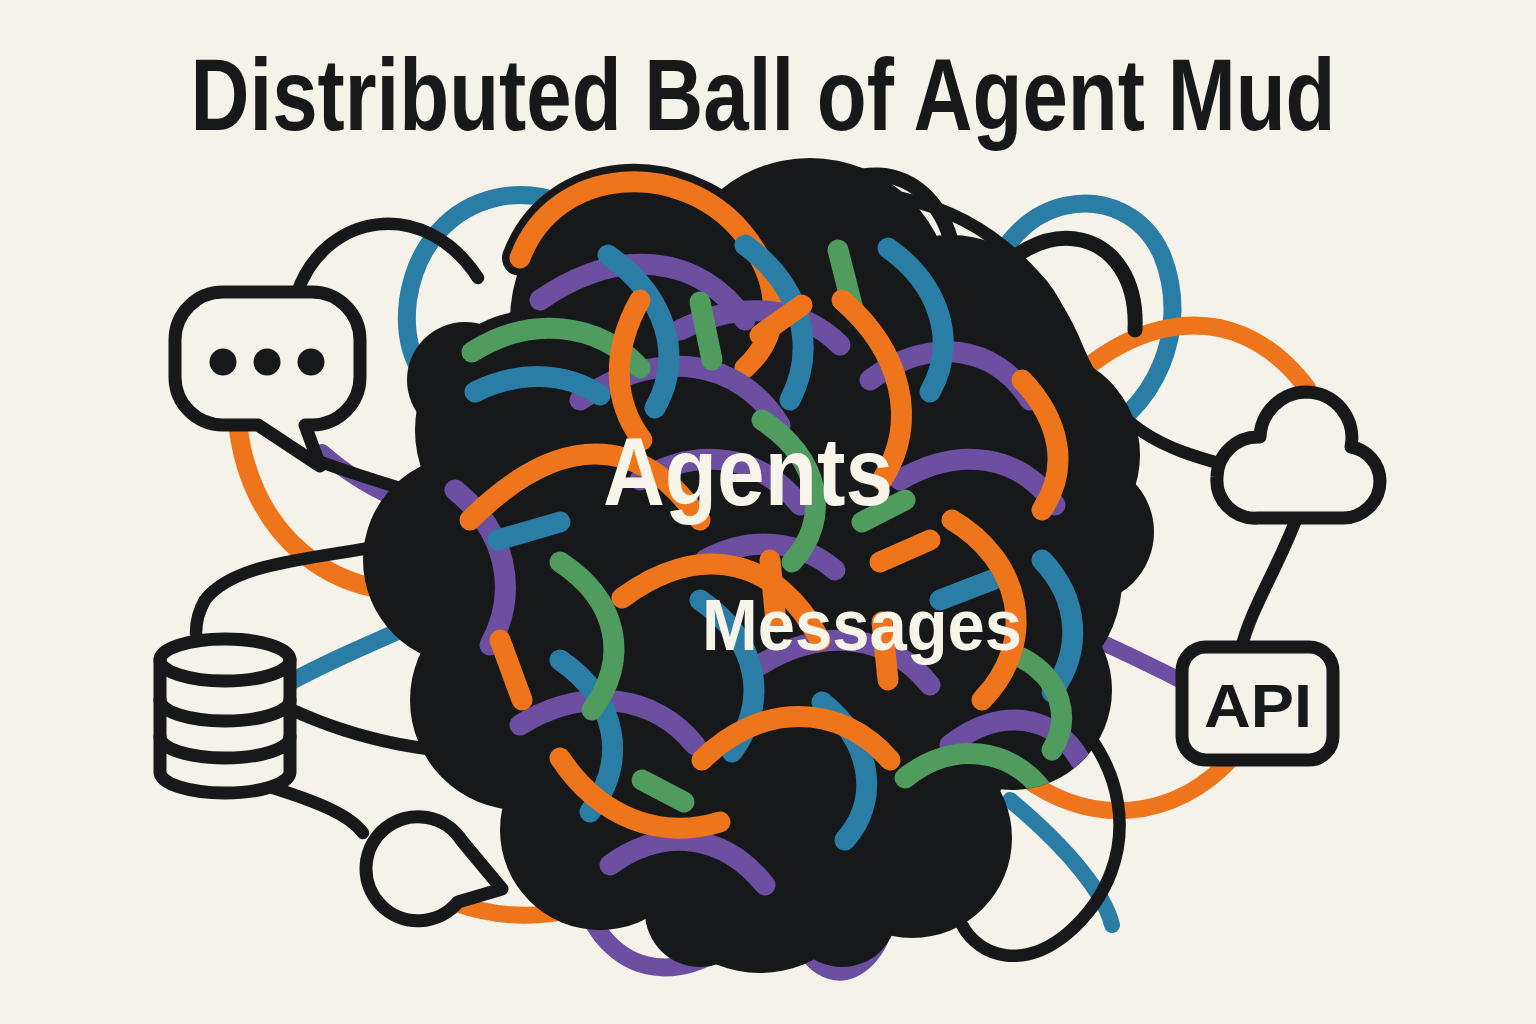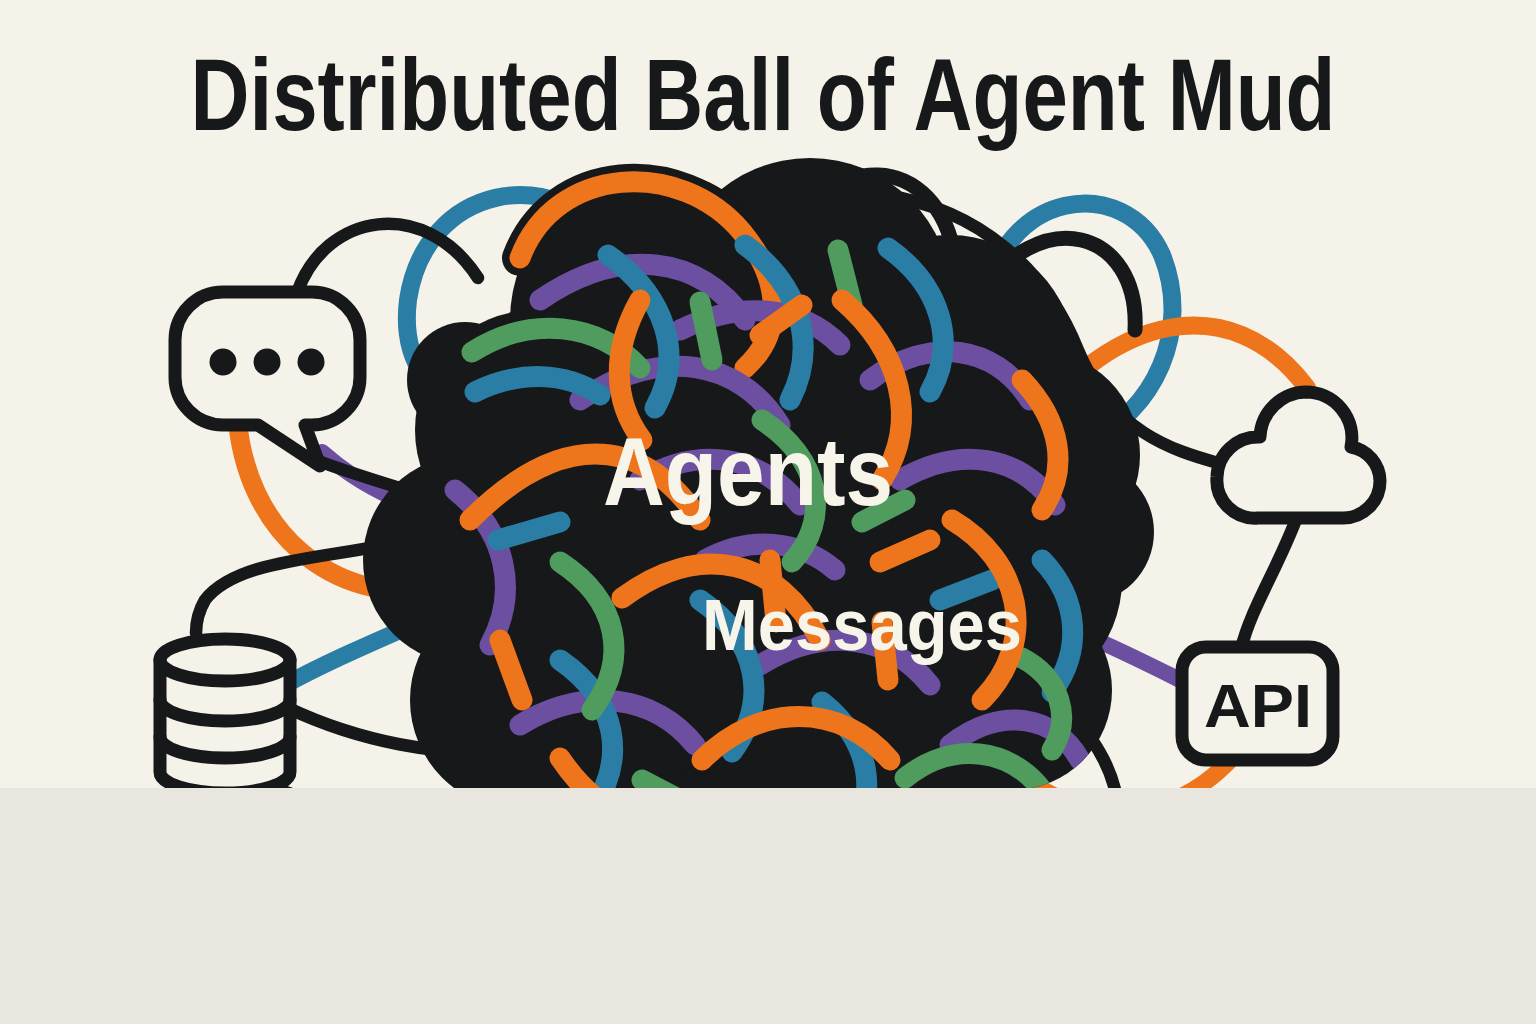--- a/index.html
+++ b/index.html
@@ -6,21 +6,21 @@
     --bg:#F5F2EA;
     --ink:#16181A;
     --orange:#EE751B;
     --purple:#6C4FA1;
     --teal:#2A7EA6;
     --green:#4F9C5E;
     --light:#F7F4EA;
   }
   html,body{margin:0;padding:0;background:#e8e6df;}
   .stage{
-    width:1536px;height:788px;margin:0 auto;background:var(--bg);
+    width:1536px;height:1024px;margin:0 auto;background:var(--bg);
     font-family:"Liberation Sans", sans-serif;position:relative;overflow:hidden;
   }
   svg{display:block;}
   text{font-family:"Liberation Sans", sans-serif;}
   .title-text{font-weight:bold;fill:var(--ink);}
   .ball-label{font-weight:bold;fill:var(--light);}
   .api-text{font-weight:bold;fill:var(--ink);}
   .strand{fill:none;stroke-linecap:round;}
   .conn{fill:none;stroke:var(--ink);stroke-width:12.5;stroke-linecap:round;}
   .loopbump{fill:none;stroke:var(--ink);stroke-width:15;stroke-linecap:round;}

